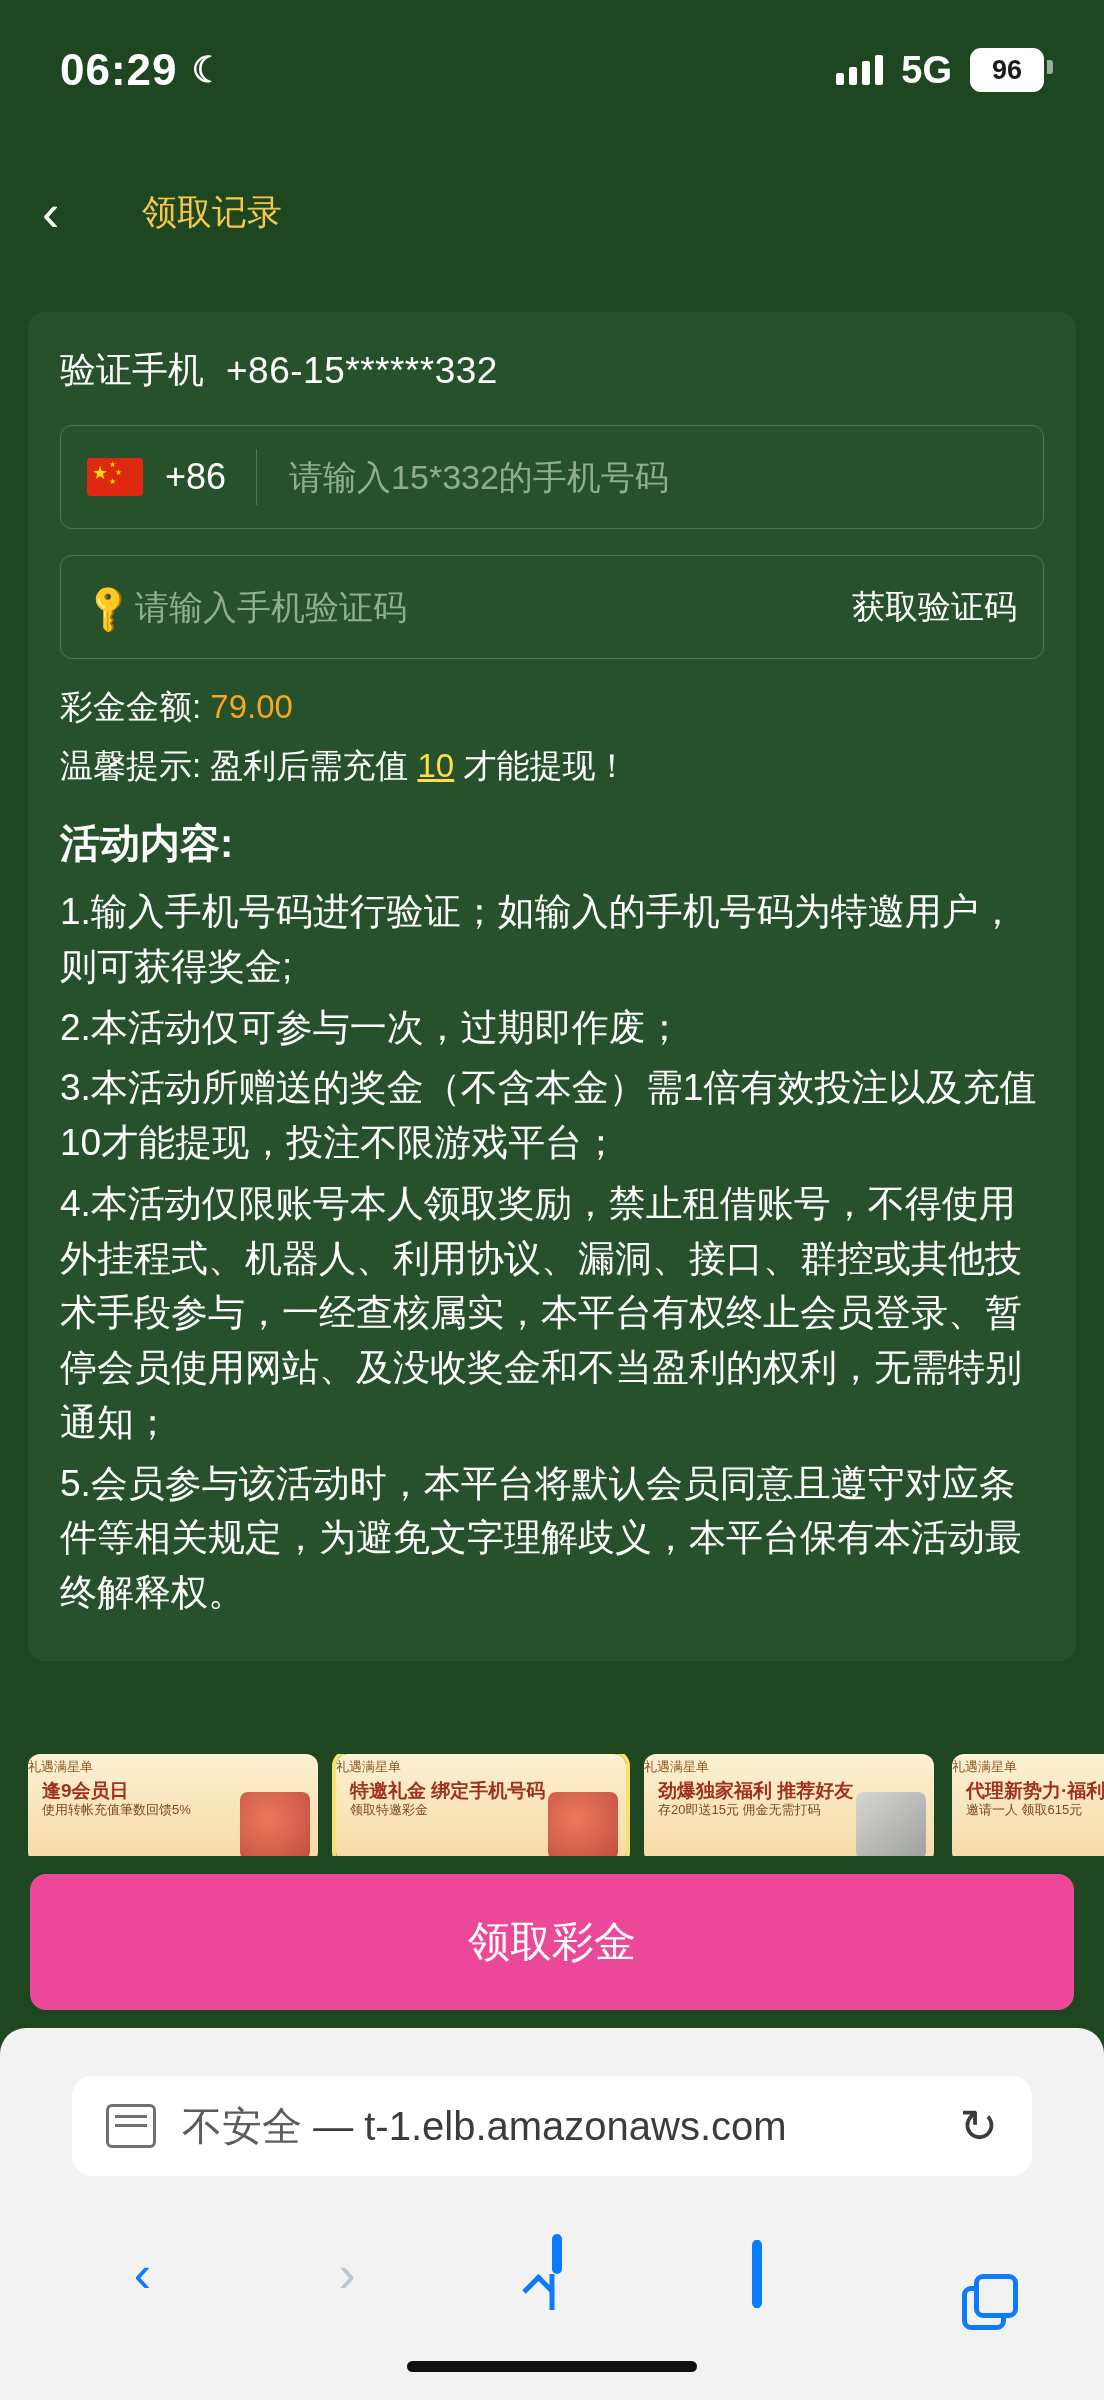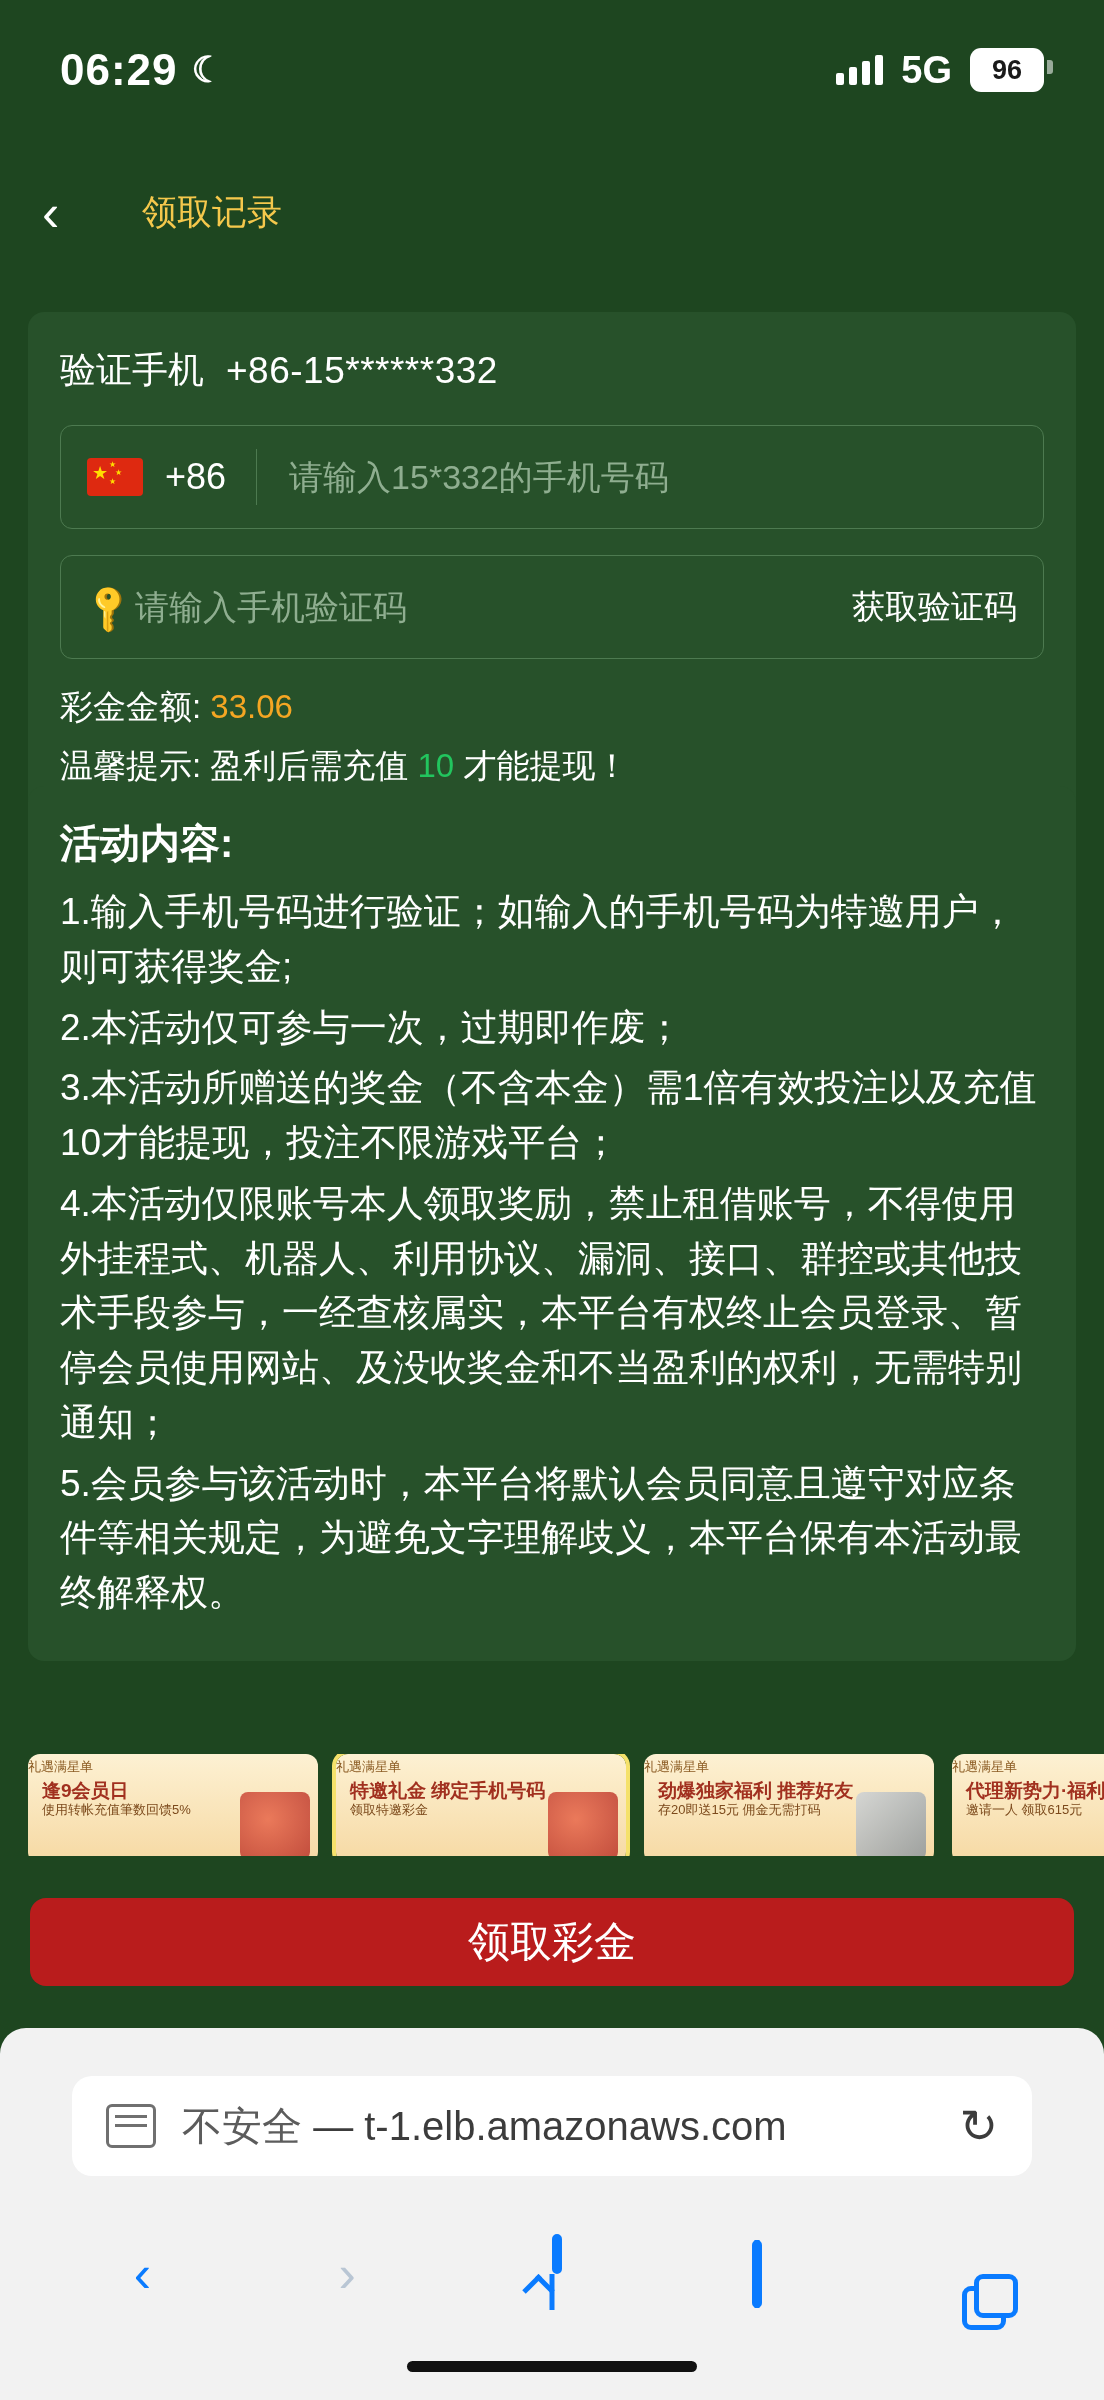--- a/index.html
+++ b/index.html
@@ -211,21 +211,21 @@
     white-space: nowrap;
     margin-left: 18px;
   }
   .amount-line, .tip-line {
     color: #ffffff;
     font-size: 33px;
     margin-top: 26px;
   }
   .tip-line { margin-top: 14px; }
   .amount-val { color: #f5a623; }
-  .tip-val { color: #22c55e; }
+  .tip-val { color: #fde047; text-decoration: underline; }
 
   
   #rules-card {
     top: 786px;
     padding: 30px 32px 34px 32px;
   }
   .rules-title {
     color: #ffffff;
     font-size: 40px;
     font-weight: bold;
@@ -299,23 +299,23 @@
     left: 0; right: 0;
     top: 1856px;
     height: 172px;
     background: #1e4620;
     display: flex;
     align-items: center;
     justify-content: center;
   }
   .cta {
     width: 1044px;
-    height: 88px;
+    height: 136px;
     border-radius: 16px;
-    background: #b91c1c;
+    background: #ec4899;
     color: #ffffff;
     font-size: 42px;
     display: flex;
     align-items: center;
     justify-content: center;
     border: 0;
     font-family: Liberation Mono, monospace;
   }
 
   
@@ -483,21 +483,21 @@
     </div>
 
     <div class="field">
       <span class="key-icon">🔑</span>
       <input class="ph-input" type="text" placeholder="请输入手机验证码" style="">
       <span class="get-code">获取验证码</span>
     </div>
 
     <div class="amount-line">
       <span>彩金金额:</span>
-      <span class="amount-val">33.06</span>
+      <span class="amount-val">79.00</span>
     </div>
     <div class="tip-line">
       <span>温馨提示: 盈利后需充值 </span><span class="tip-val">10</span><span> 才能提现！</span>
     </div>
   </div>
 
   <div class="card" id="rules-card">
     <div class="rules-title">活动内容:</div>
     <div class="rules-body">
       <p>1.输入手机号码进行验证；如输入的手机号码为特邀用户，则可获得奖金;</p>

